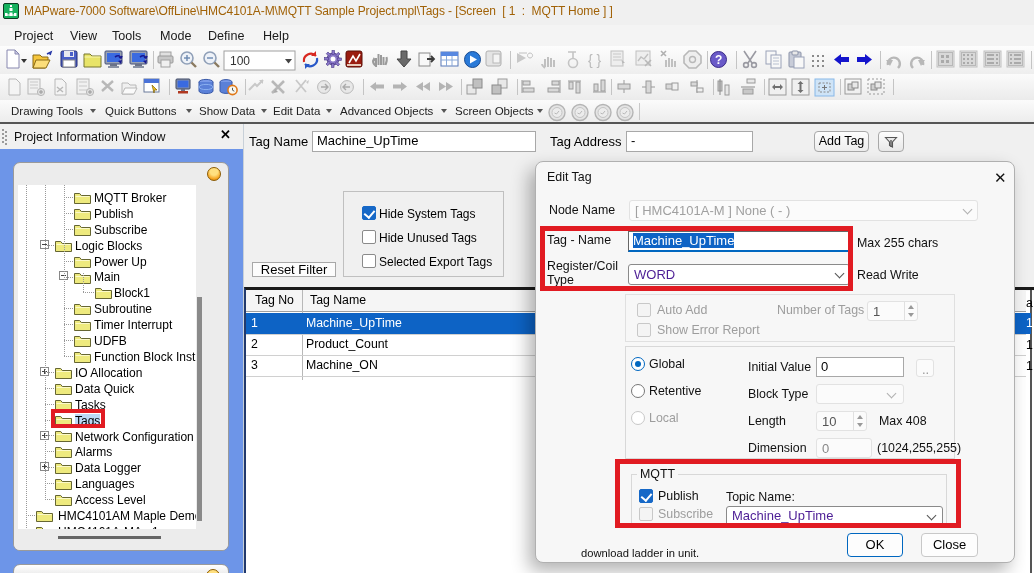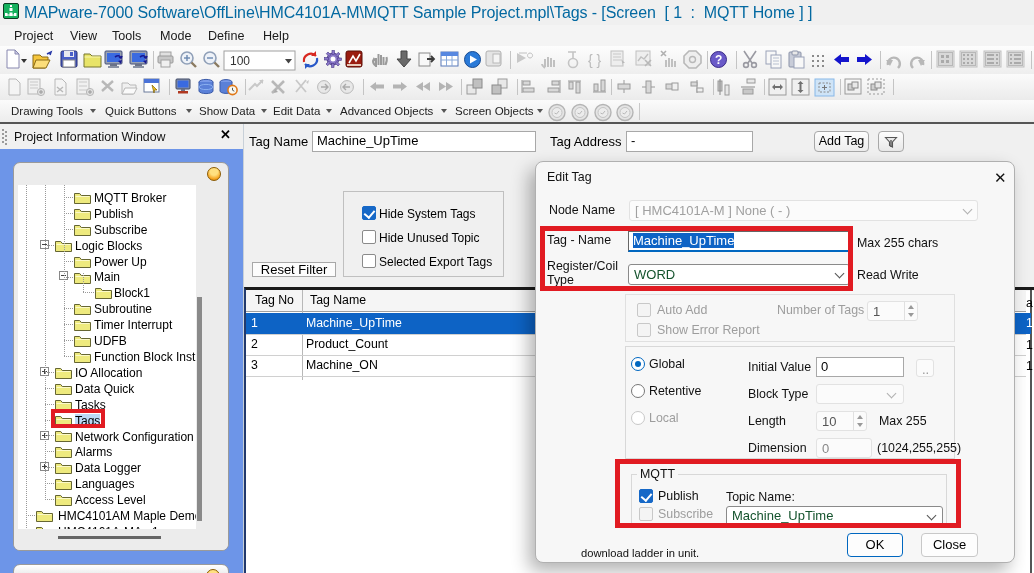--- a/index.html
+++ b/index.html
@@ -1,19 +1,19 @@
 <!DOCTYPE html>
 <html><head><meta charset="utf-8"><style>
 *{margin:0;padding:0;box-sizing:border-box}
 html,body{width:1034px;height:573px;overflow:hidden;font-family:"Liberation Sans",sans-serif;background:#f0f0f0}
 #stage{position:relative;width:1034px;height:573px}
 
 #titlebar{position:absolute;left:0;top:0;width:1034px;height:25px;background:#f0f0f0}
 #appicon{position:absolute;left:3px;top:3px;width:16px;height:16px;background:#15b15d;border:1px solid #0a3d22;border-radius:2px}
-#titletext{position:absolute;left:24px;top:4px;font-size:16px;letter-spacing:-0.1px;color:#0369a1;white-space:pre}
+#titletext{position:absolute;left:24px;top:4px;font-size:12px;letter-spacing:-0.1px;color:#a16207;white-space:pre}
 
 #menubar{position:absolute;left:0;top:25px;width:1034px;height:21px;background:#f4f4f4}
 #menubar span{position:absolute;top:4px;font-size:12.6px;color:#1a1a1a}
 
 #tb1{position:absolute;left:0;top:46px;width:1034px;height:28px;background:linear-gradient(#fdfdfd,#eeeeee)}
 #tb2{position:absolute;left:0;top:74px;width:1034px;height:26px;background:linear-gradient(#fbfbfb,#ebebeb)}
 #tb3{position:absolute;left:0;top:100px;width:1034px;height:24px;background:linear-gradient(#fbfbfb,#ececec);border-bottom:2px solid #555}
 .tsep{position:absolute;width:1px;background:#c8c8c8}
 #tb3 .m{position:absolute;top:5px;font-size:11.5px;color:#222}
 #tb3 .ar{position:absolute;top:9px;width:0;height:0;border-left:3.5px solid transparent;border-right:3.5px solid transparent;border-top:4px solid #555}
@@ -55,21 +55,21 @@
 #tbl{position:absolute;left:0px;top:163px;width:788px;height:286px;background:#fff;border-top:3px solid #1a1a1a;border-left:2px solid #223a6e}
 #tblhdr{position:absolute;left:0;top:0;width:788px;height:22px;background:#f5f5f5;border-bottom:1px solid #a0a0a0}
 .tcell{position:absolute;font-size:12.3px;color:#000;white-space:nowrap}
 .rowline{position:absolute;left:0;width:788px;height:1px;background:#d0d0d0}
 #colline{position:absolute;left:56px;top:0;width:1px;height:90px;background:#b8b8b8}
 #selrow{position:absolute;left:0;top:23px;width:788px;height:21px;background:#0d63c5}
 
 #dlg{position:absolute;left:535px;top:161px;width:480px;height:402px;background:#f7f7f7;border:1px solid #b0b0b0;border-radius:8px;box-shadow:-6px 8px 18px rgba(0,0,0,0.3)}
 #dlg .lab{position:absolute;font-size:12.4px;color:#111;white-space:nowrap}
 #dlg .glab{position:absolute;font-size:12.4px;color:#9d9d9d;white-space:nowrap}
-.combo{position:absolute;background:#fff;border:1px solid #8a8a8a;border-radius:3px;font-size:13px;color:#14532d;padding:2px 5px}
+.combo{position:absolute;background:#fff;border:1px solid #8a8a8a;border-radius:3px;font-size:13px;color:#4c1d95;padding:2px 5px}
 .combo.dis{background:#fbfbfb;border-color:#e2e2e2;color:#a0a0a0}
 .chev{position:absolute;width:8px;height:8px}
 .chev:after{content:"";position:absolute;left:0;top:0;width:6px;height:6px;border:solid #555;border-width:0 0 1.5px 1.5px;transform:rotate(-45deg)}
 .chev.g:after{border-color:#b0b0b0}
 .radio{position:absolute;width:14px;height:14px;border-radius:50%;background:#fff;border:1px solid #777}
 .radio.on{border:1.5px solid #0067c0}
 .radio.on:after{content:"";position:absolute;left:2.5px;top:2.5px;width:6px;height:6px;border-radius:50%;background:#0067c0}
 .radio.dis{border-color:#c8c8c8}
 .redrect{position:absolute;border:5px solid #e11b22;z-index:30}
 
@@ -776,21 +776,21 @@
     <svg width="16" height="15" viewBox="0 0 16 15" style="margin-left:0px;margin-top:1px">
             <path d="M2.5 2.5 h11 l-4 4.5 v5 l-3 -1.5 v-3.5 z" fill="#e8e8e8" stroke="#555" stroke-width="1.1"></path>
             <path d="M8 5 v7" stroke="#555" stroke-width="1.4"></path>
           </svg>
   </div>
  </div>
  <div id="fbox"></div>
  <div class="cb on" style="left:118px;top:82px"></div>
       <div class="cblab" style="left:135px;top:83px">Hide System Tags</div>
  <div class="cb" style="left:118px;top:106px"></div>
-      <div class="cblab" style="left:135px;top:107px">Hide Unused Topic</div>
+      <div class="cblab" style="left:135px;top:107px">Hide Unused Tags</div>
  <div class="cb" style="left:118px;top:130px"></div>
       <div class="cblab" style="left:135px;top:131px">Selected Export Tags</div>
  <div id="resetbtn">Reset Filter</div>
  <div id="tbl">
    <div id="tblhdr">
      <div class="tcell" style="left:9px;top:3px">Tag No</div>
      <div class="tcell" style="left:64px;top:3px">Tag Name</div>
    </div>
    <div id="colline"></div>
    <div id="selrow"></div>
@@ -843,21 +843,21 @@
  <div class="lab" style="left:212px;top:225px">Block Type</div>
  <div class="combo dis" style="left:280px;top:222px;width:88px;height:20px"></div>
  <div class="chev g" style="left:352px;top:228px"></div>
  <div class="radio dis" style="left:95px;top:249px"></div>
       <div class="glab" style="left:113px;top:249px">Local</div>
  <div class="lab" style="left:212px;top:252px">Length</div>
  <div class="combo dis" style="left:280px;top:249px;width:51px;height:20px;color:#555">10<div style="position:absolute;left:36px;top:0px;width:13px;height:18px;border-left:1px solid #e0e0e0">
   <div style="position:absolute;left:3px;top:3px;width:0;height:0;border-left:3px solid transparent;border-right:3px solid transparent;border-bottom:4px solid #999"></div>
   <div style="position:absolute;left:3px;top:11px;width:0;height:0;border-left:3px solid transparent;border-right:3px solid transparent;border-top:4px solid #999"></div>
         </div></div>
- <div class="lab" style="left:343px;top:252px">Max 255</div>
+ <div class="lab" style="left:343px;top:252px">Max 408</div>
  <div class="lab" style="left:212px;top:279px">Dimension</div>
  <div class="combo dis" style="left:280px;top:276px;width:56px;height:20px;color:#888">0</div>
  <div class="lab" style="left:341px;top:279px">(1024,255,255)</div>
 
  <div style="position:absolute;left:95px;top:312px;width:316px;height:52px;border:1px solid #d8d8d8"></div>
  <div class="lab" style="left:101px;top:305px;background:#f7f7f7;padding:0 3px">MQTT</div>
  <div class="cb on" style="left:103px;top:327px"></div>
       <div class="lab" style="left:122px;top:327px">Publish</div>
  <div class="lab" style="left:190px;top:328px">Topic Name:</div>
  <div class="cb" style="left:103px;top:345px;border-color:#c8c8c8;background:#f4f4f4"></div>

